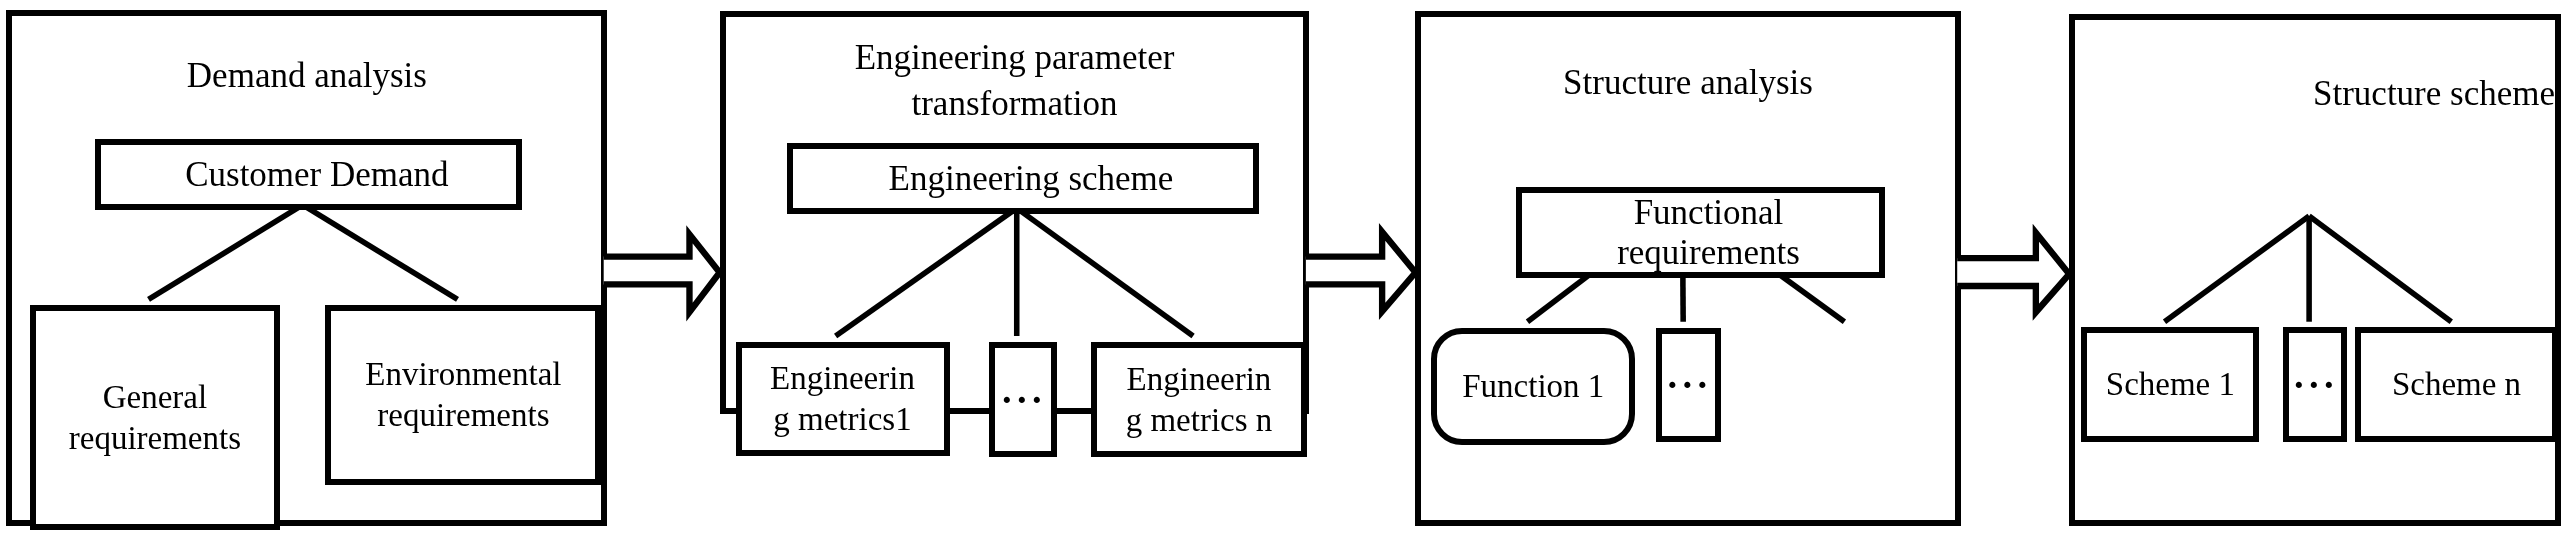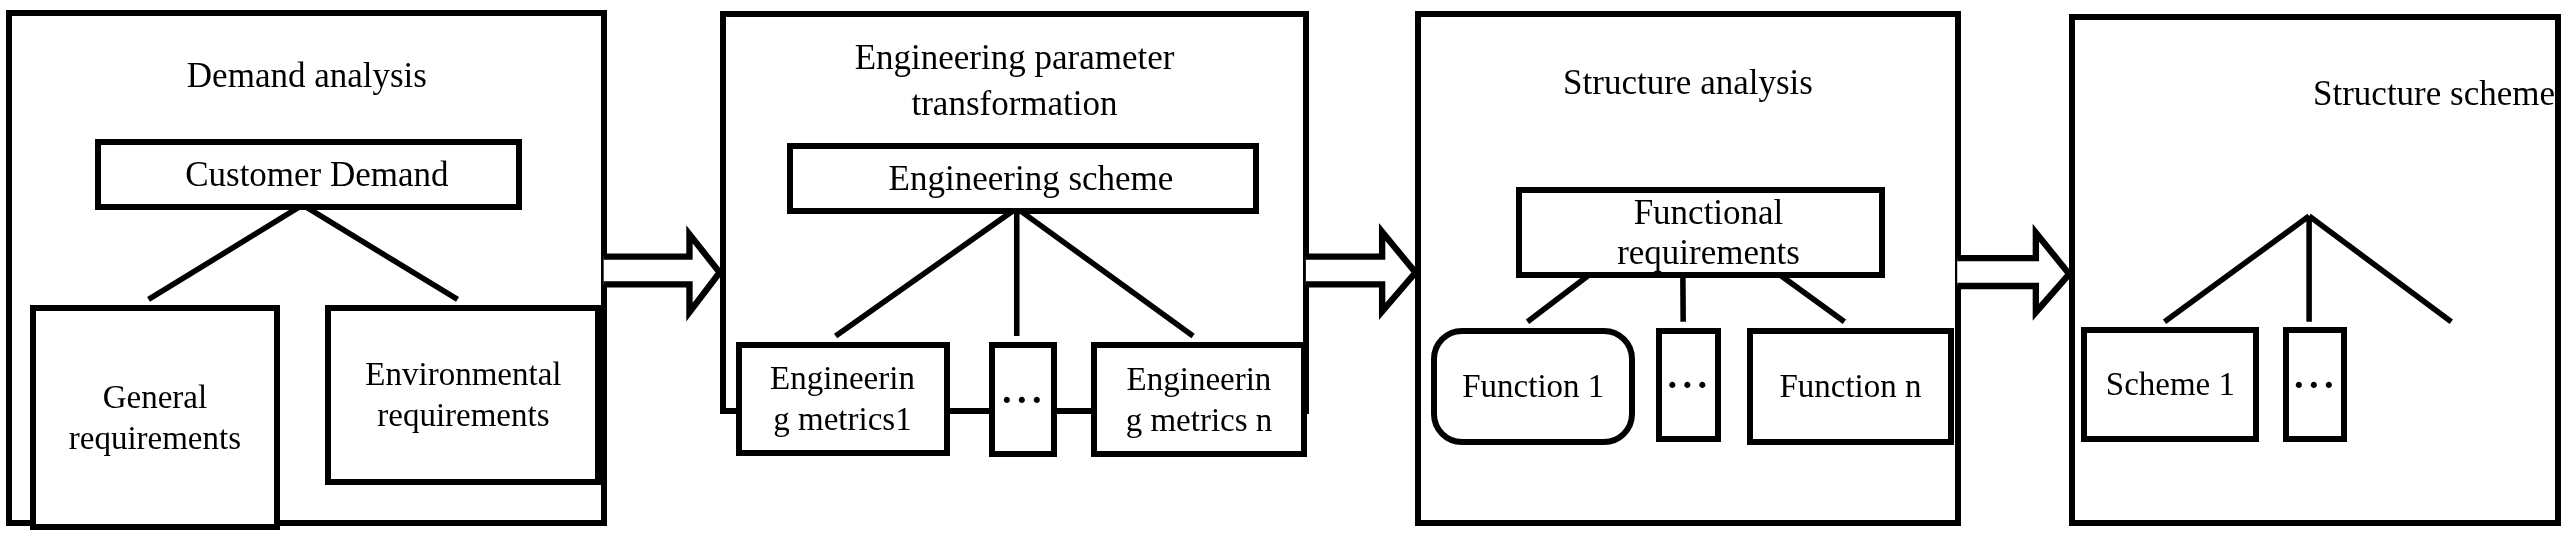--- a/index.html
+++ b/index.html
@@ -44,27 +44,27 @@
     <div class="box ellipsis-box" style="left:263px;top:325px;width:68px;height:115px;">···</div>
     <div class="box child-box" style="left:365px;top:325px;width:216px;height:115px;">Engineerin
 g metrics n</div>
   </div>
 
   <div class="panel" style="left:1415px;top:11px;width:546px;height:515px;">
     <div class="panel-title" style="top:43px;">Structure analysis</div>
     <div class="box parent-box" style="left:95px;top:122px;width:369px;height:91px;margin-top:48px;">Functional requirements</div>
     <div class="box child-box" style="left:10.3px;top:311px;width:204px;height:117px;border-radius:31px;">Function 1</div>
     <div class="box ellipsis-box" style="left:235px;top:311px;width:65px;height:114px;">···</div>
-    <div class="box child-box" style="left:326px;top:311px;width:207px;height:117px;">Function n</div>
   </div>
 
   <div class="panel" style="left:2069px;top:14.3px;width:492px;height:512px;">
     <div class="panel-title" style="top:51px;text-align:right;">Structure scheme</div>
     <div class="box child-box" style="left:6.4px;top:307px;width:178px;height:115px;">Scheme 1</div>
     <div class="box ellipsis-box" style="left:208px;top:307px;width:64px;height:115px;">···</div>
+    <div class="box child-box" style="left:280px;top:307px;width:203px;height:115px;">Scheme n</div>
   </div>
 
   <svg class="overlay" width="2576" height="537" viewBox="0 0 3243 676">
     <g stroke="#000000" stroke-width="7" fill="none">
 
       <path d="M381,258 L187,377"></path>
       <path d="M381,258 L576,377"></path>
 
       <path d="M1280,262 L1052,423"></path>
       <path d="M1280,262 L1280,423"></path>

